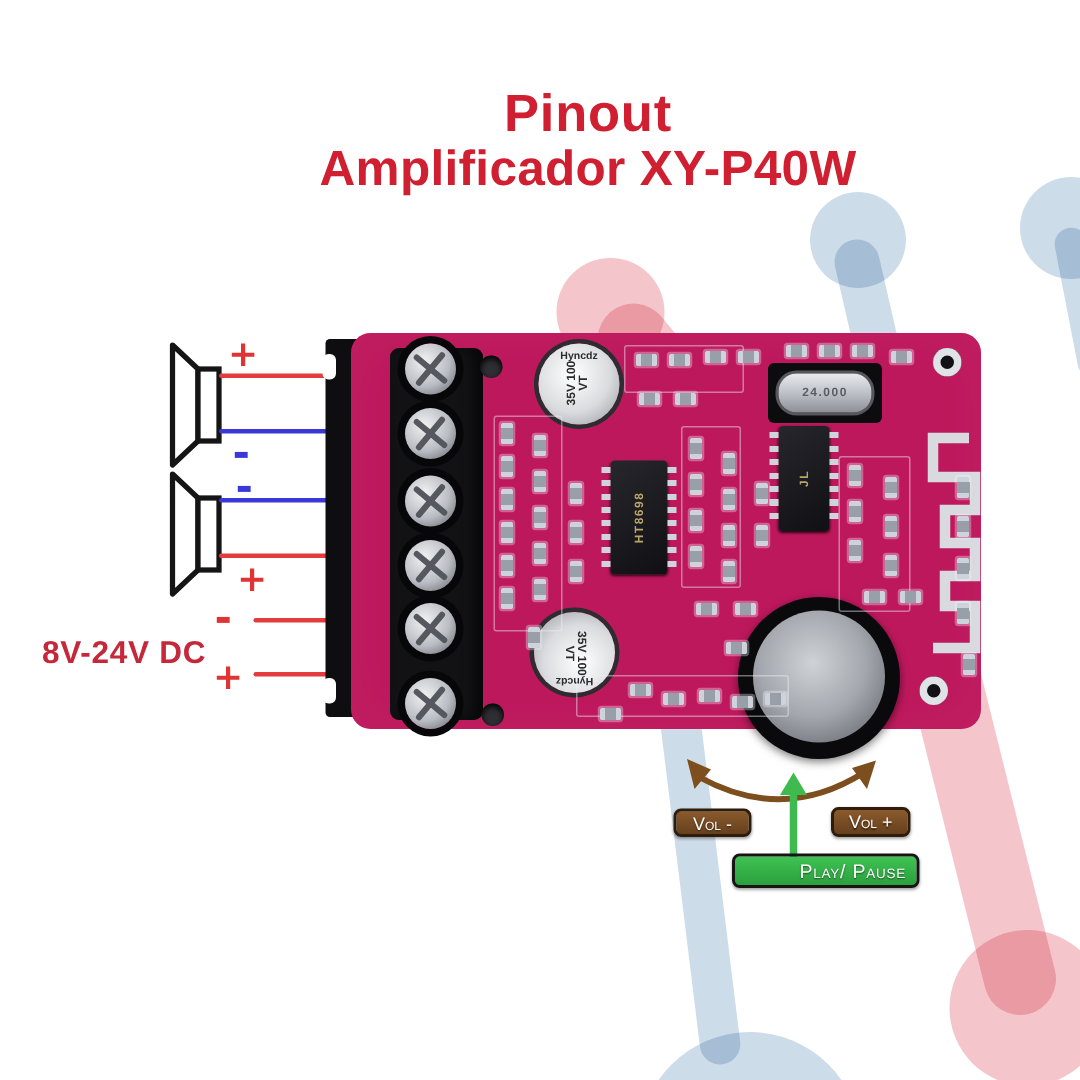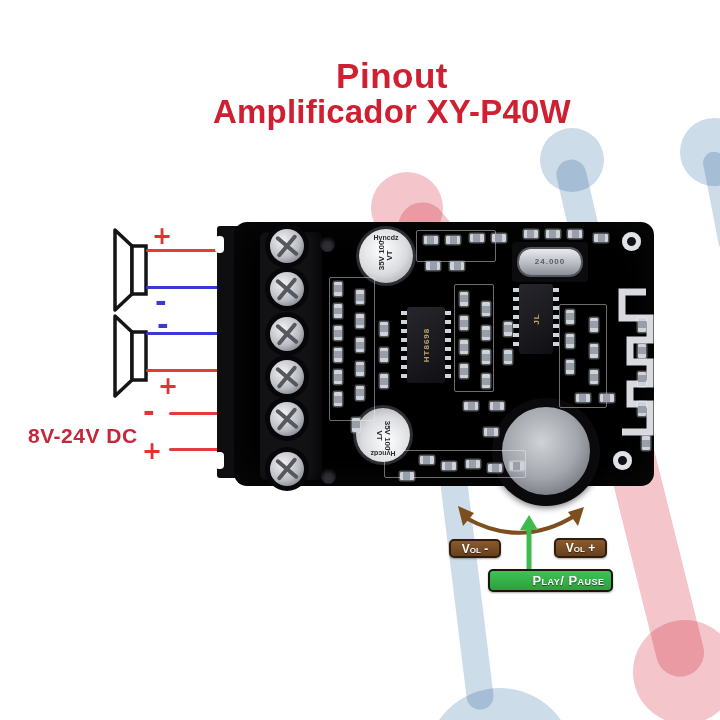--- a/index.html
+++ b/index.html
@@ -25,21 +25,21 @@
   .wire.blue{background:#3b38d8;}
   .sgn{position:absolute;font-weight:bold;font-family:"DejaVu Sans",sans-serif;}
   .sgn.red{color:#e03434;}
   .sgn.blue{color:#3b38d8;}
   #power-label{color:#c4283a;font-size:21px;font-weight:700;letter-spacing:.5px;}
 
   
   #board{left:205px;top:218px;width:445px;height:275px;}
   #bracket{left:0;top:8px;width:30px;height:252px;background:#0e0e11;border-radius:3px;}
   .notch{position:absolute;left:-2px;width:9px;height:17px;background:#fff;border-radius:4px;}
-  #pcb{left:17px;top:4px;width:420px;height:264px;background:#000000;border-radius:13px;
+  #pcb{left:17px;top:4px;width:420px;height:264px;background:#be185d;border-radius:13px;
        box-shadow:inset 0 0 40px rgba(255,255,255,.04);}
   #terminal{left:26px;top:10px;width:62px;height:248px;background:#121215;border-radius:6px;
             box-shadow:inset -6px 0 8px rgba(0,0,0,.6);}
   .screw{position:absolute;width:34px;height:34px;border-radius:50%;
          background:radial-gradient(circle at 38% 35%,#f2f2f2,#b9bcc2 55%,#6f7278 90%);
          box-shadow:0 0 0 5px #070709;}
   .screw:before,.screw:after{content:"";position:absolute;left:15px;top:3px;width:4px;height:28px;
          background:#55585e;border-radius:2px;}
   .screw:before{transform:rotate(40deg);} .screw:after{transform:rotate(-50deg);}
   .cap{position:absolute;width:54px;height:54px;border-radius:50%;
@@ -65,21 +65,21 @@
   #knob-top{left:268px;top:185px;width:88px;height:88px;border-radius:50%;
         background:radial-gradient(circle at 45% 40%,#cfd2d6,#a3a7ad 50%,#6e7177 85%,#4a4d52);}
   .hole{position:absolute;border-radius:50%;}
   .hole.plated{width:19px;height:19px;background:#f4f5f7;box-shadow:inset 0 0 0 5px #dfe2e7, inset 0 0 0 20px #121216;}
   .hole.dark{width:15px;height:15px;background:#2e2e34;box-shadow:inset 0 2px 4px #000;}
   .smd{position:absolute;border-radius:1px;}
   .silk{position:absolute;border:1px solid rgba(235,240,248,.45);border-radius:2px;}
 
   
   .btn{position:absolute;display:flex;align-items:center;justify-content:center;
-       color:#fff;font-variant:small-caps;font-weight:bold;border-radius:5px;
+       color:#fff;font-variant:small-caps;font-weight:normal;border-radius:5px;
        text-shadow:0 1px 1px rgba(0,0,0,.55);box-shadow:0 1px 2px rgba(0,0,0,.35);}
   .btn.brown{background:linear-gradient(180deg,#8a5a2c,#66401d);border:2px solid #2d1d0a;font-size:12px;}
   .btn.green{background:linear-gradient(180deg,#3fc253,#2ba03e);border:2px solid #151515;font-size:13px;letter-spacing:.5px;padding-left:36px;}
 </style>
 </head>
 <body>
 
 <div id="stage">
 
   <div id="title" class="abs">

